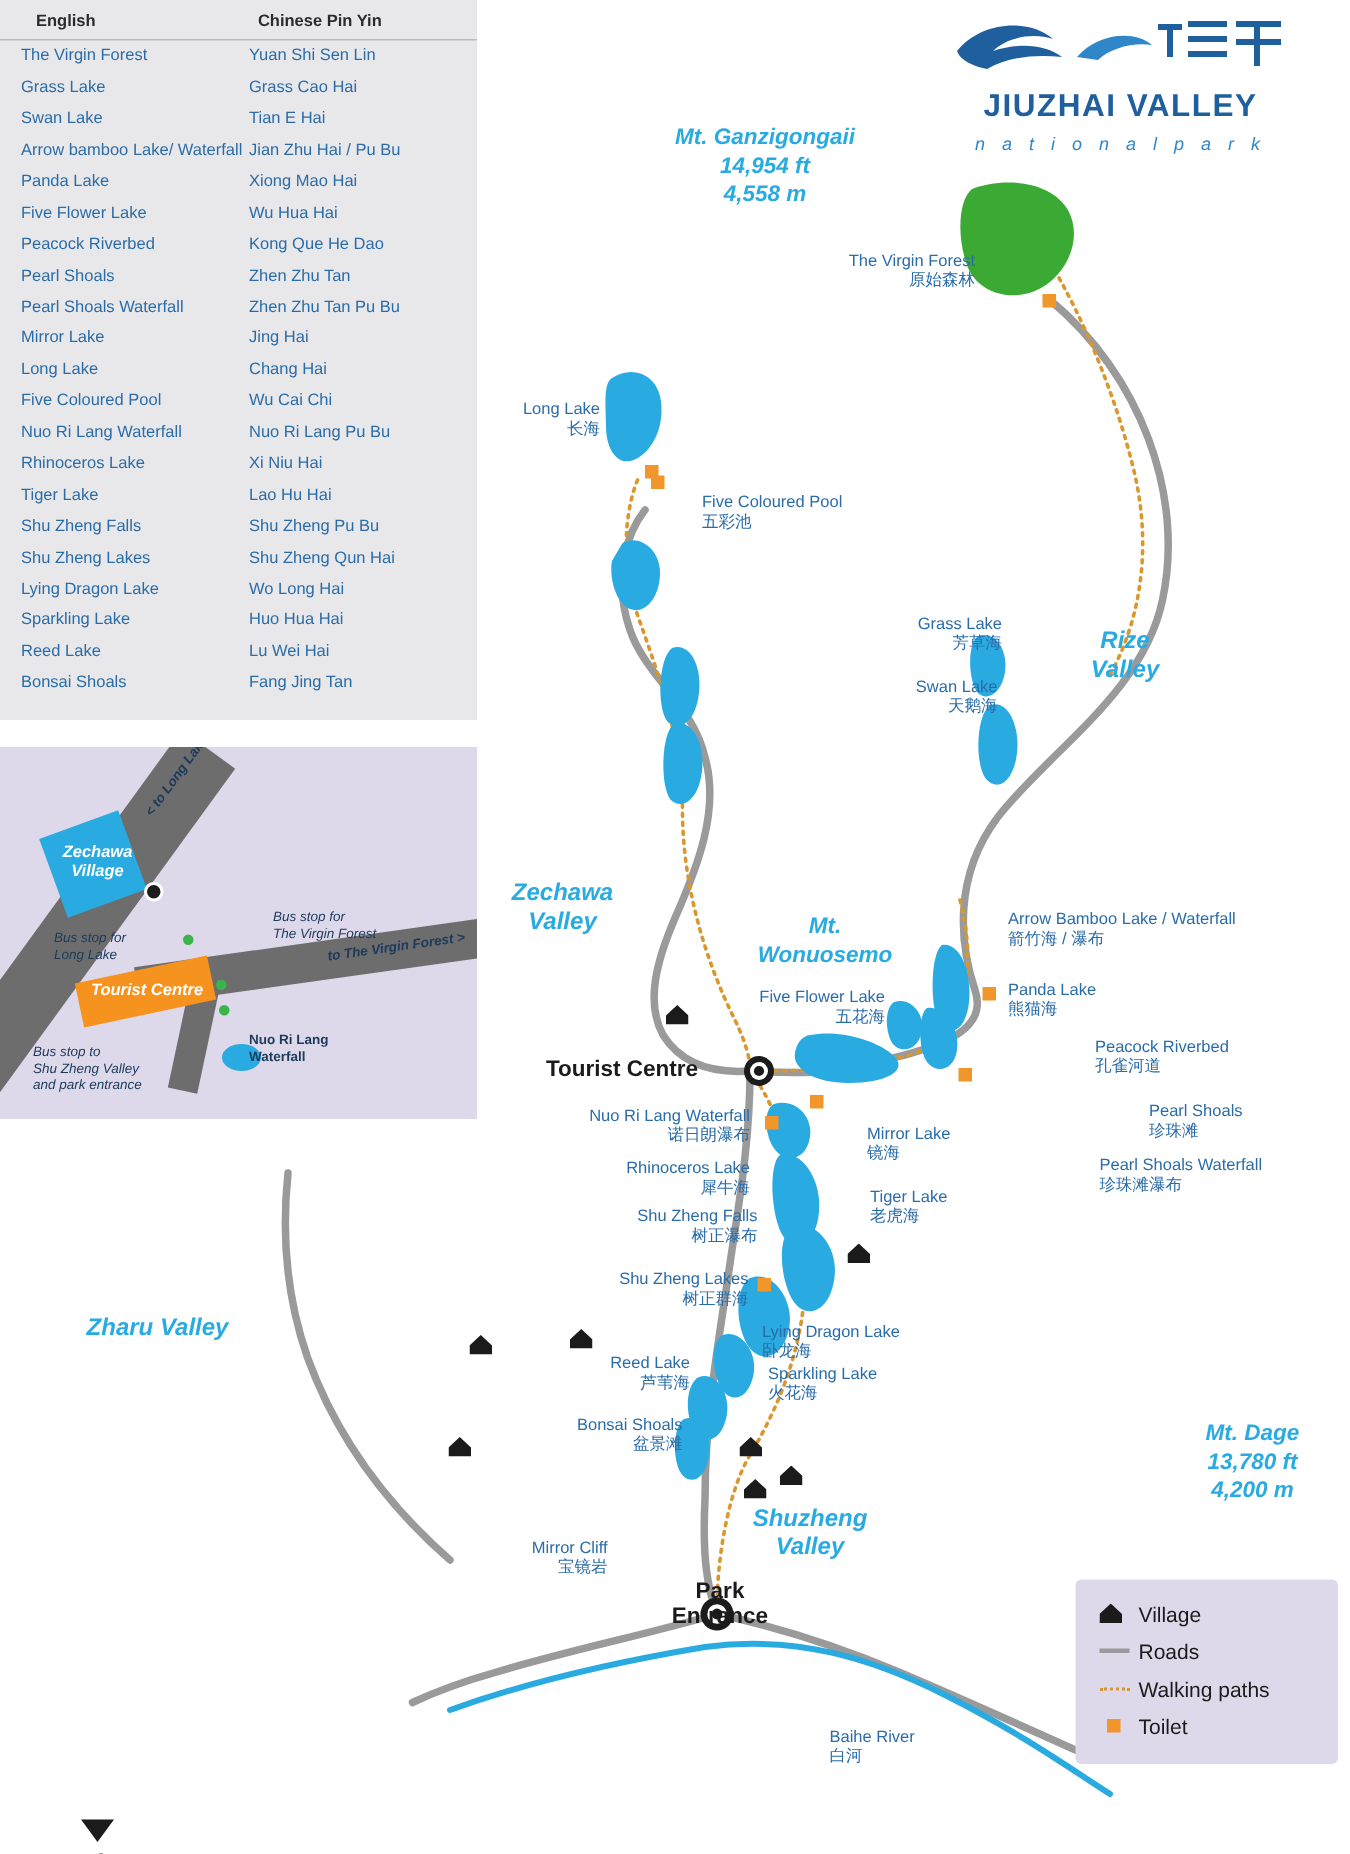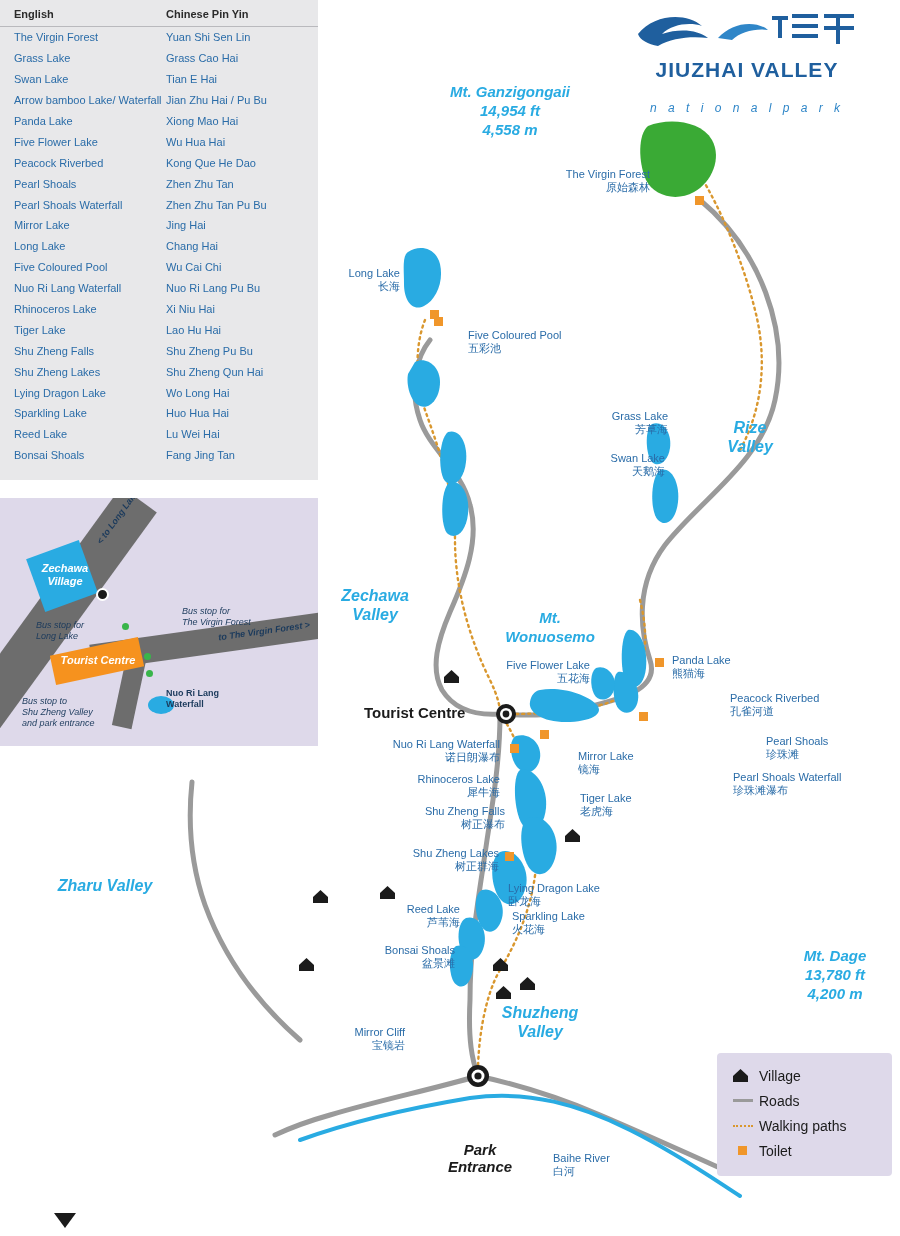--- a/index.html
+++ b/index.html
@@ -13,21 +13,21 @@
 
   
   .name-table{
     position:absolute;left:0;top:0;width:318px;height:480px;
     background:#e8e8ea;
   }
   .name-table .thead{
     display:flex;padding:8px 0 6px 0;border-bottom:1px solid #b9b9bd;
     font-size:11px;font-weight:bold;color:#2b2b2b;
   }
-  .name-table .thead .c1{width:152px;padding-left:14px;}
+  .name-table .thead .c1{width:152px;padding-left:24px;}
   .name-table .thead .c2{width:150px;}
   .name-table .row{display:flex;font-size:11px;color:#2a6ca8;height:20.9px;align-items:center;}
   .name-table .row .c1{width:152px;padding-left:14px;}
   .name-table .row .c2{width:150px;}
 
   
   .inset{
     position:absolute;left:0;top:498px;width:318px;height:248px;
     background:#ded9ea;overflow:hidden;
   }
@@ -57,21 +57,21 @@
   }
   .inset .txt{position:absolute;font-size:9px;color:#1b3a5c;line-height:11px;}
   .inset .txt.italic{font-style:italic;}
   .inset .txt.b{font-weight:bold;}
   .inset .dot{position:absolute;width:7px;height:7px;border-radius:50%;background:#39b54a;}
   .inset .ring{position:absolute;width:9px;height:9px;border-radius:50%;border:2px solid #ffffff;background:#1b1b1b;}
 
   
   .brand{position:absolute;right:38px;top:8px;width:230px;text-align:center;}
   .brand .title{font-size:21px;font-weight:bold;letter-spacing:1px;color:#1f5f9e;}
-  .brand .sub{font-size:12px;letter-spacing:4px;color:#2f86c8;font-style:italic;margin-top:19px;}
+  .brand .sub{font-size:12px;letter-spacing:4px;color:#2f86c8;font-style:italic;margin-top:6px;}
 
   
   .lbl{position:absolute;font-size:11px;line-height:13px;color:#2a6ca8;}
   .lbl.r{text-align:right;}
   .mt{position:absolute;text-align:center;font-style:italic;font-weight:bold;color:#29abe2;font-size:15px;line-height:19px;}
   .valley{position:absolute;text-align:center;font-style:italic;font-weight:bold;color:#29abe2;font-size:16px;line-height:19px;}
 
   .hub{position:absolute;font-weight:bold;font-size:15px;color:#1b1b1b;}
   .hub.c{text-align:center;}
 
@@ -305,41 +305,45 @@
   <svg style="position:absolute;left:495px;top:703px;" width="22" height="22">
     <circle cx="11" cy="11" r="10" fill="#1b1b1b"></circle>
       <circle cx="11" cy="11" r="6" fill="#ffffff"></circle>
       <circle cx="11" cy="11" r="3.4" fill="#1b1b1b"></circle>
   </svg>
   <svg style="position:absolute;left:466px;top:1064px;" width="24" height="24">
     <circle cx="12" cy="12" r="11" fill="#1b1b1b"></circle>
       <circle cx="12" cy="12" r="6.5" fill="#ffffff"></circle>
       <circle cx="12" cy="12" r="3.6" fill="#1b1b1b"></circle>
   </svg>
-  <div class="hub c" style="left:430px;top:1141px;width:100px;font-style:italic;">Park<br>Entrance</div>
+  <div class="hub c" style="left:430px;top:1052px;width:100px;">Park<br>Entrance</div>
 
   <div class="lbl r" style="left:480px;top:168px;width:170px;">
     <div>The Virgin Forest</div>
       <div>原始森林</div>
   </div>
   <div class="lbl r" style="left:280px;top:267px;width:120px;">
     <div>Long Lake</div>
       <div>长海</div>
   </div>
   <div class="lbl" style="left:468px;top:329px;width:160px;">
     <div>Five Coloured Pool</div>
       <div>五彩池</div>
   </div>
   <div class="lbl r" style="left:548px;top:410px;width:120px;">
     <div>Grass Lake</div>
       <div>芳草海</div>
   </div>
   <div class="lbl r" style="left:545px;top:452px;width:120px;">
     <div>Swan Lake</div>
       <div>天鹅海</div>
+  </div>
+  <div class="lbl" style="left:672px;top:607px;width:215px;">
+    <div>Arrow Bamboo Lake / Waterfall</div>
+      <div>箭竹海 / 瀑布</div>
   </div>
   <div class="lbl" style="left:672px;top:654px;width:150px;">
     <div>Panda Lake</div>
       <div>熊猫海</div>
   </div>
   <div class="lbl" style="left:730px;top:692px;width:160px;">
     <div>Peacock Riverbed</div>
       <div>孔雀河道</div>
   </div>
   <div class="lbl" style="left:766px;top:735px;width:130px;">

